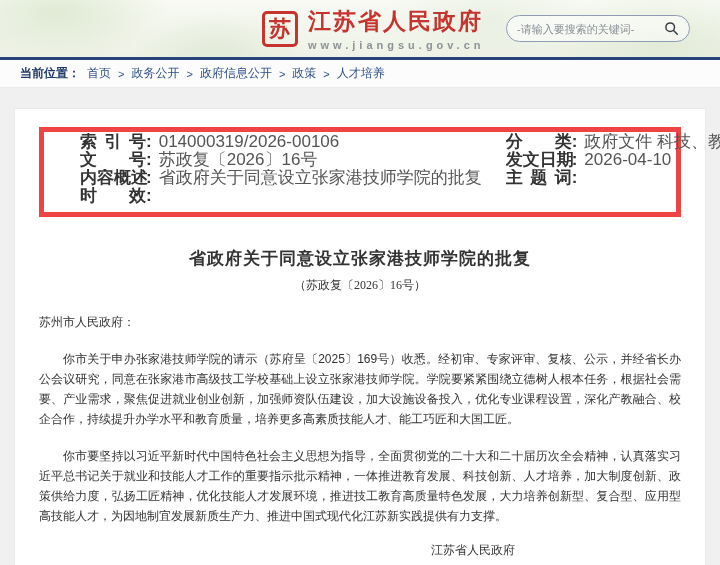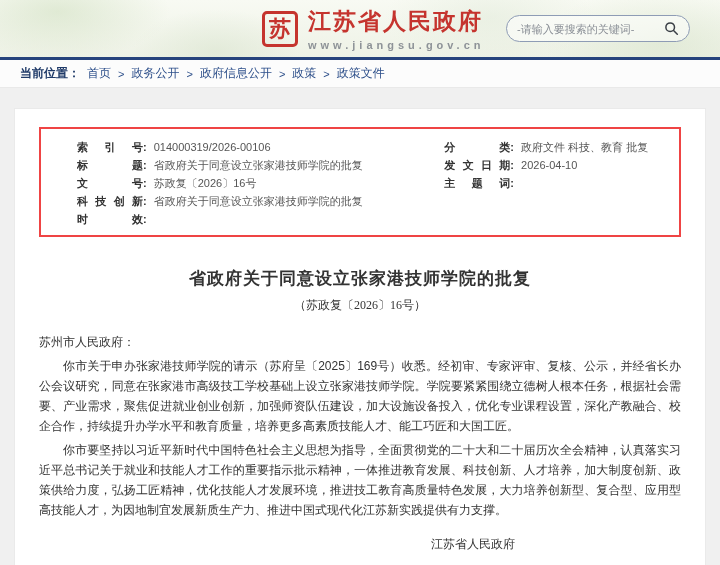--- a/index.html
+++ b/index.html
@@ -48,22 +48,22 @@
   }
   .bc-label{ font-weight:bold; color:#1f3a68; }
   .bc-link{ color:#2d4f8a; text-decoration:none; cursor:pointer; }
   .bc-sep{ color:#2d4f8a; font-size:11px; }
 
   
   .content-bg{ padding:20px 14px 0; }
   .card{ background:#fff; border:1px solid #eaeaea; padding:18px 24px 60px; min-height:470px; }
 
   .meta-box{
-    border:2px solid #ef4444; display:flex; padding:9px 10px 7px 36px;
-    font-size:11px; color:#333;
+    border:5px solid #ef4444; display:flex; padding:1px 10px 7px 36px;
+    font-size:17px; color:#333;
   }
   .meta-col{ display:flex; flex-direction:column; }
   .meta-col.left{ flex:0 0 58%; }
   .meta-col.right{ flex:1; padding-left:24px; }
   .meta-row{ line-height:18px; height:18px; white-space:nowrap; overflow:hidden; }
   .meta-label{
     display:inline-block; width:66px; text-align:justify; text-align-last:justify;
     font-weight:bold; color:#333; vertical-align:top;
   }
   .meta-colon{ font-weight:bold; color:#333; }
@@ -73,21 +73,21 @@
   .doc-title{
     margin-top:30px; text-align:center; font-size:17px; font-weight:bold; color:#333;
     letter-spacing:1px; font-family:"Liberation Serif","DejaVu Serif",serif;
   }
   .doc-number{
     text-align:center; font-size:12px; color:#333; margin-top:7px;
     font-family:"Liberation Serif","DejaVu Serif",serif;
   }
   .doc-body{ margin-top:18px; font-size:12px; color:#333; line-height:20px; }
   .doc-body p{ text-align:justify; }
-  .para{ text-indent:2em; margin-top:4px; }
+  .para{ text-indent:2em; margin-top:17px; }
   .signature{ display:flex; justify-content:flex-end; padding-right:166px; margin-top:13px; }
   .signature .sig-inner{ text-align:left; font-size:12px; color:#333; line-height:23px; }
 </style>
 </head>
 <body>
 
 <header class="site-header">
   <div class="logo">
     <span class="seal">
       <span>苏</span>
@@ -113,39 +113,36 @@
 <nav class="breadcrumb">
   <span class="bc-label">当前位置：</span>
   <a class="bc-link">首页</a>
   <span class="bc-sep">&gt;</span>
   <a class="bc-link">政务公开</a>
   <span class="bc-sep">&gt;</span>
   <a class="bc-link">政府信息公开</a>
   <span class="bc-sep">&gt;</span>
   <a class="bc-link">政策</a>
   <span class="bc-sep">&gt;</span>
-  <a class="bc-link">政策文件</a>
+  <a class="bc-link">人才培养</a>
 </nav>
 
 <main class="content-bg">
   <div class="card">
 
     <section class="meta-box">
       <div class="meta-col left">
         <div class="meta-row">
           <span class="meta-label">索引号</span><span class="meta-colon">:</span><span class="meta-value">014000319/2026-00106</span>
         </div>
         <div class="meta-row">
-          <span class="meta-label">标题</span><span class="meta-colon">:</span><span class="meta-value">省政府关于同意设立张家港技师学院的批复</span>
-        </div>
-        <div class="meta-row">
           <span class="meta-label">文号</span><span class="meta-colon">:</span><span class="meta-value">苏政复〔2026〕16号</span>
         </div>
         <div class="meta-row">
-          <span class="meta-label">科技创新</span><span class="meta-colon">:</span><span class="meta-value">省政府关于同意设立张家港技师学院的批复</span>
+          <span class="meta-label">内容概述</span><span class="meta-colon">:</span><span class="meta-value">省政府关于同意设立张家港技师学院的批复</span>
         </div>
         <div class="meta-row">
           <span class="meta-label">时效</span><span class="meta-colon">:</span><span class="meta-value"></span>
         </div>
       </div>
       <div class="meta-col right">
         <div class="meta-row">
           <span class="meta-label">分类</span><span class="meta-colon">:</span><span class="meta-value">政府文件 科技、教育 批复</span>
         </div>
         <div class="meta-row">

